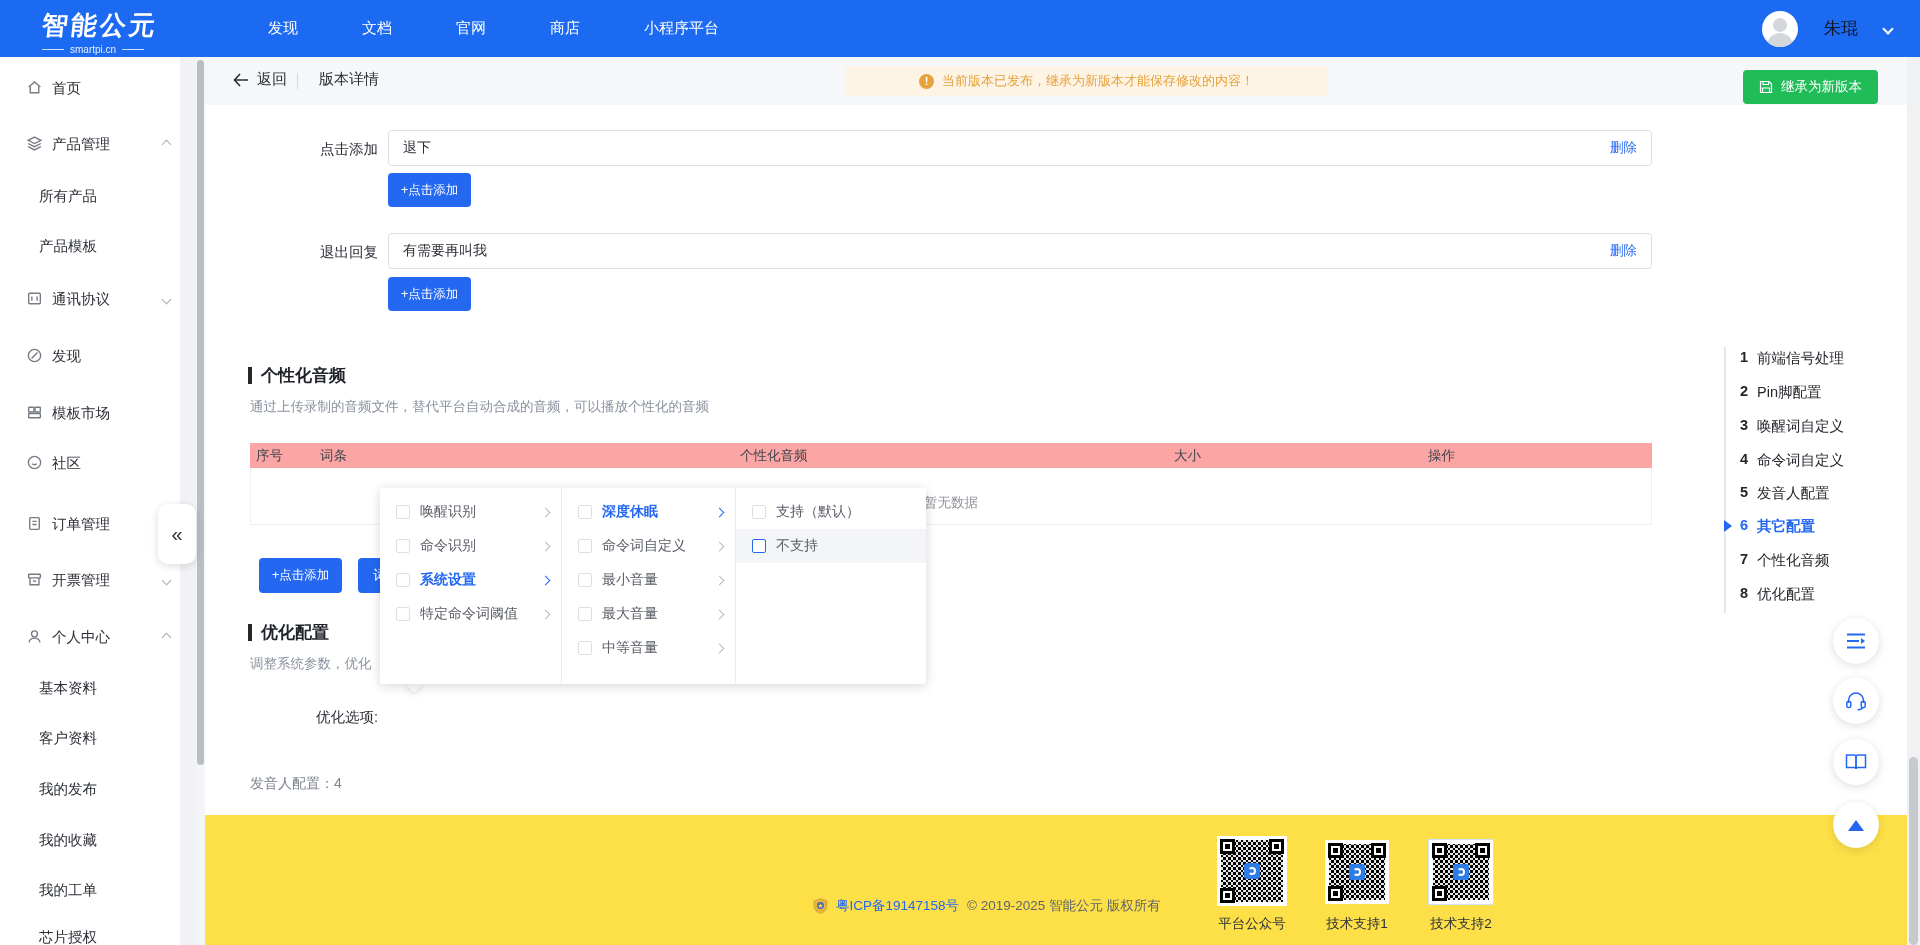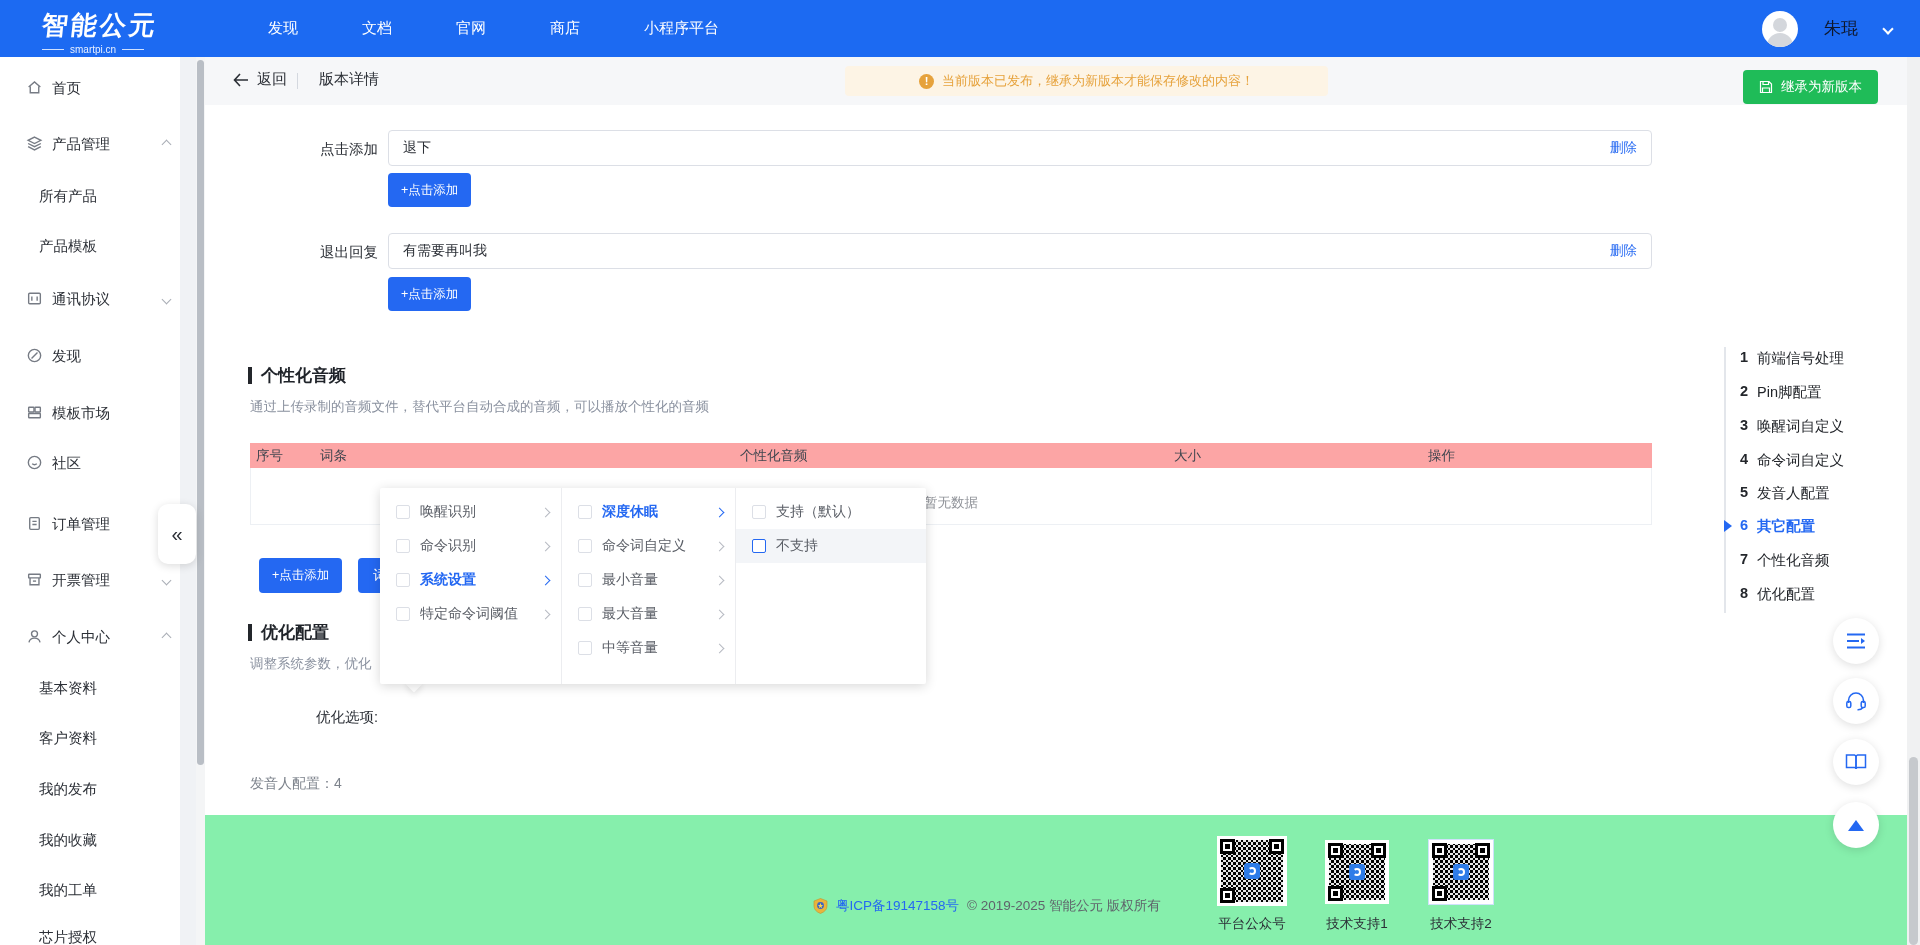--- a/index.html
+++ b/index.html
@@ -93,21 +93,21 @@
   .mi.hovered .cb { border-color:#2468f2; }
   .pop-arrow { position:absolute; left:203px; top:573px; width:12px; height:12px; background:#fff; transform:rotate(45deg);
     box-shadow:2px 2px 6px rgba(0,0,0,.10); z-index:19; }
 
   .select-box { position:absolute; left:183px; top:593px; width:1258px; height:37px; border:1px solid #2468f2; border-radius:4px;
     display:flex; align-items:center; padding:0 14px; }
   .placeholder { flex:1; font-size:14px; color:#bfc4cc; }
   .total-line { position:absolute; left:45px; top:670px; font-size:14px; color:#7d838c; }
 
   
-  .footer { position:absolute; left:205px; top:815px; width:1715px; height:130px; background:#86efac; z-index:6; }
+  .footer { position:absolute; left:205px; top:815px; width:1715px; height:130px; background:#fde047; z-index:6; }
   .icp-row { position:absolute; left:608px; top:82px; display:flex; align-items:center; gap:8px; font-size:13.5px; }
   .icp-link { color:#2468f2; cursor:pointer; }
   .copyright { color:#5f646b; }
   .qr { position:absolute; width:64px; height:64px; background:#fff; padding:3px; }
   .qr .noise { position:absolute; inset:4px;
     background-image:repeating-linear-gradient(0deg,#1a1a1a 0 2px,#fff 2px 5px),repeating-linear-gradient(90deg,#1a1a1a 0 2px,#fff 2px 5px);
     background-blend-mode:difference; }
   .qr .f { position:absolute; width:15px; height:15px; border:3px solid #000; background:#fff; }
   .qr .f::after { content:""; position:absolute; left:2px; top:2px; width:5px; height:5px; background:#000; }
   .qr .f.tl { left:3px; top:3px; } .qr .f.tr { right:3px; top:3px; } .qr .f.bl { left:3px; bottom:3px; }

